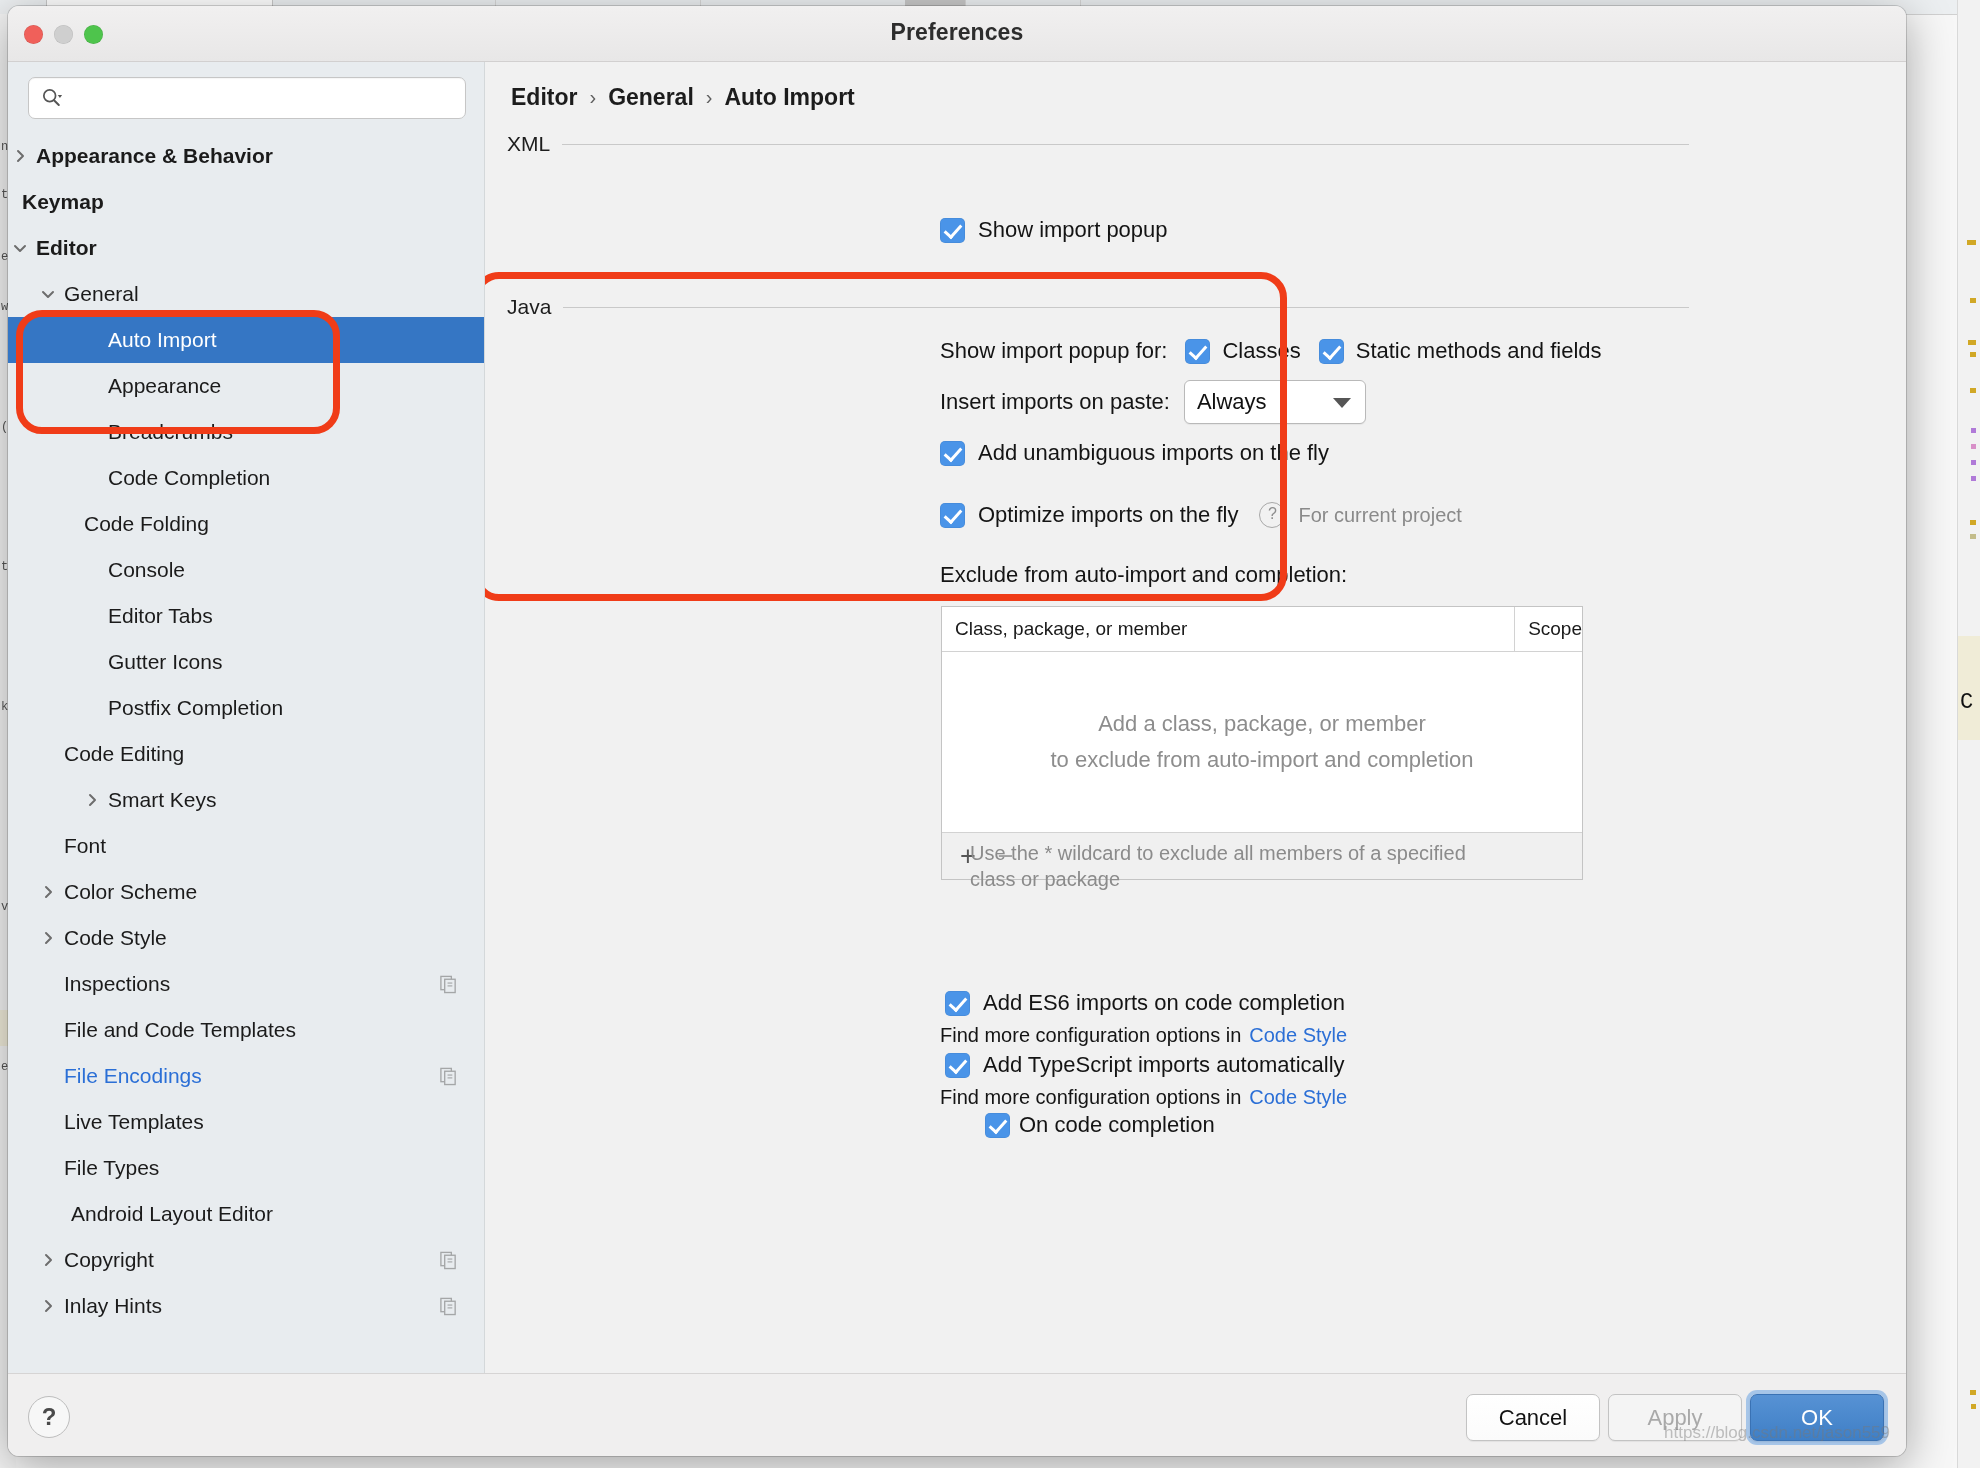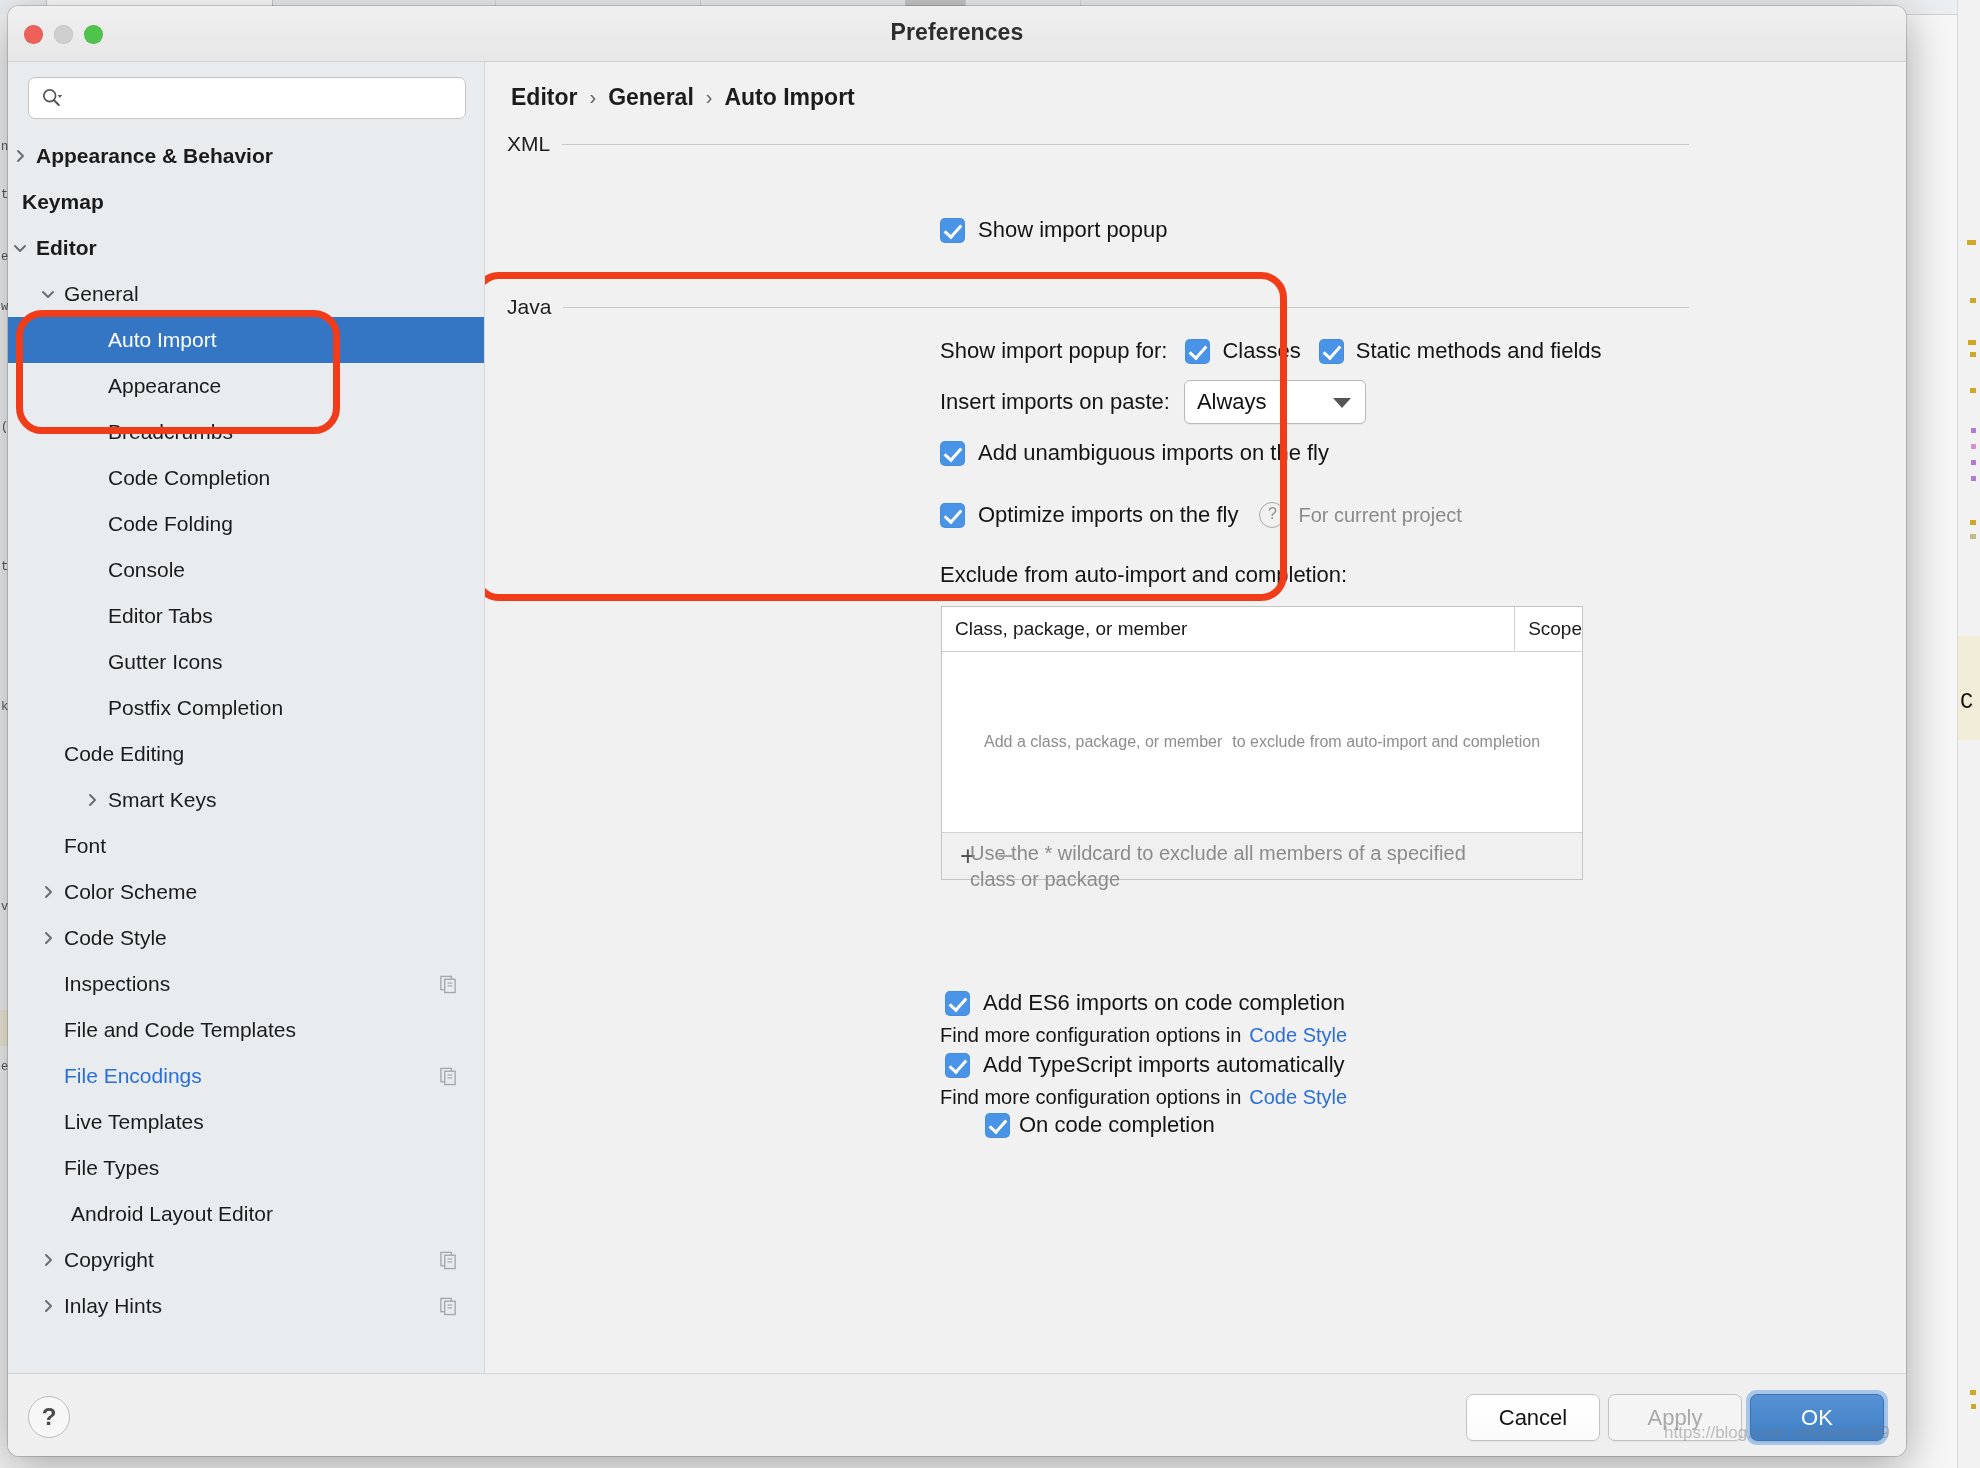--- a/index.html
+++ b/index.html
@@ -206,23 +206,23 @@
   .tbl-head {
     display: flex; height: 44px; align-items: stretch;
     border-bottom: 1px solid #d2d2d2; background: #fff;
   }
   .tbl-head .th {
     display: flex; align-items: center; padding-left: 13px;
     font-size: 19px; color: #1a1a1a;
   }
   .tbl-head .th.c1 { width: 646px; border-right: 1px solid #d2d2d2; }
   .tbl-empty {
-    height: 180px; display: flex; flex-direction: row;
+    height: 180px; display: flex; flex-direction: column;
     align-items: center; justify-content: center; gap: 10px;
-    color: #8d8d8d; font-size: 16px;
+    color: #8d8d8d; font-size: 22px;
   }
   .tbl-toolbar {
     height: 46px; background: #f0f0f0; border-top: 1px solid #d2d2d2;
     display: flex; align-items: center; gap: 22px; padding-left: 18px;
   }
   .tb-btn { font-size: 27px; color: #555; line-height: 1; cursor: default; }
   .tb-btn.minus { color: #a2a2a2; }
 
   .hint { position: absolute; font-size: 20px; color: #8b8b8b; line-height: 1.3; width: 700px; }
 
@@ -358,21 +358,21 @@
           <div class="tree-row">
             <span class="lbl" style="margin-left: 100px;">Appearance</span>
           </div>
           <div class="tree-row">
             <span class="lbl" style="margin-left: 100px;">Breadcrumbs</span>
           </div>
           <div class="tree-row">
             <span class="lbl" style="margin-left: 100px;">Code Completion</span>
           </div>
           <div class="tree-row">
-            <span class="lbl" style="margin-left: 100px;">Code Folding</span>
+            <span class="lbl" style="margin-left: 76px;">Code Folding</span>
           </div>
           <div class="tree-row">
             <span class="lbl" style="margin-left: 100px;">Console</span>
           </div>
           <div class="tree-row">
             <span class="lbl" style="margin-left: 100px;">Editor Tabs</span>
           </div>
           <div class="tree-row">
             <span class="lbl" style="margin-left: 100px;">Gutter Icons</span>
           </div>

